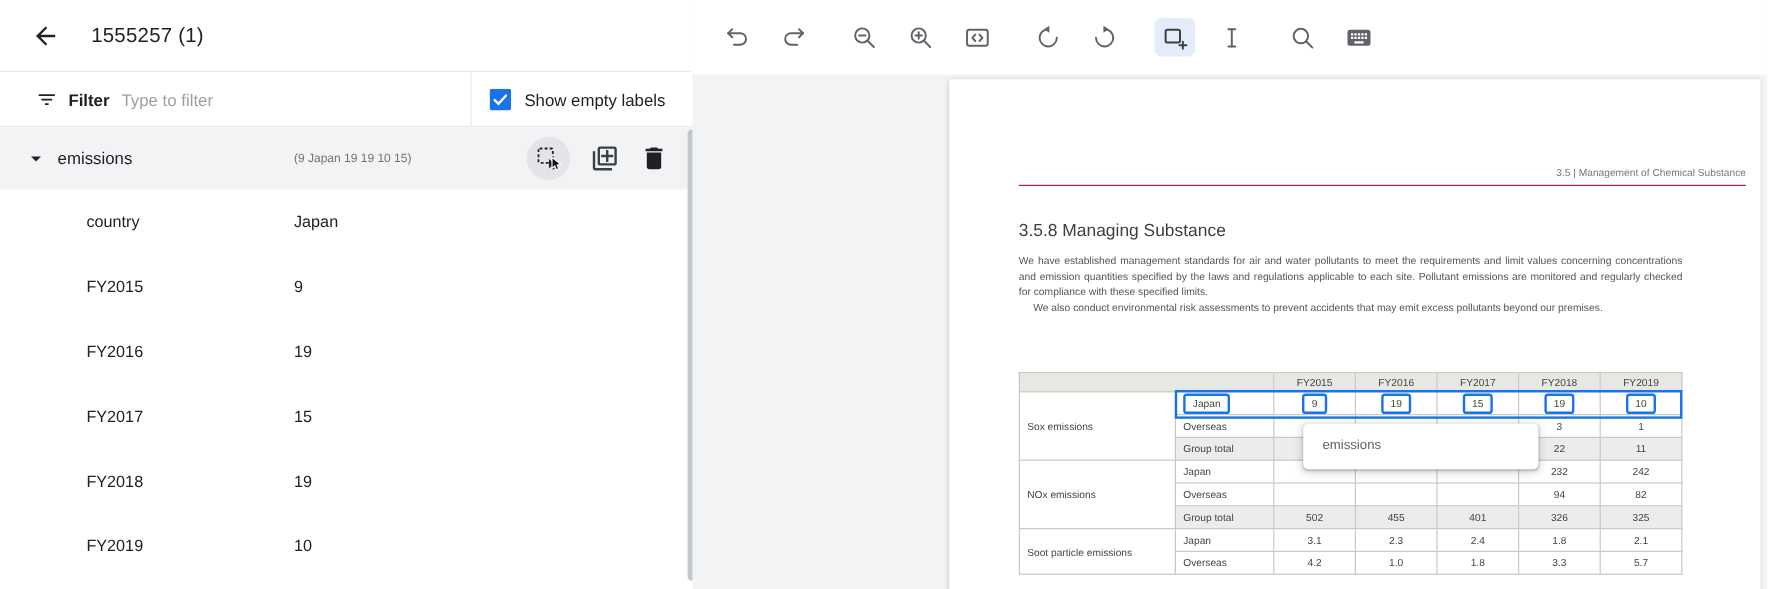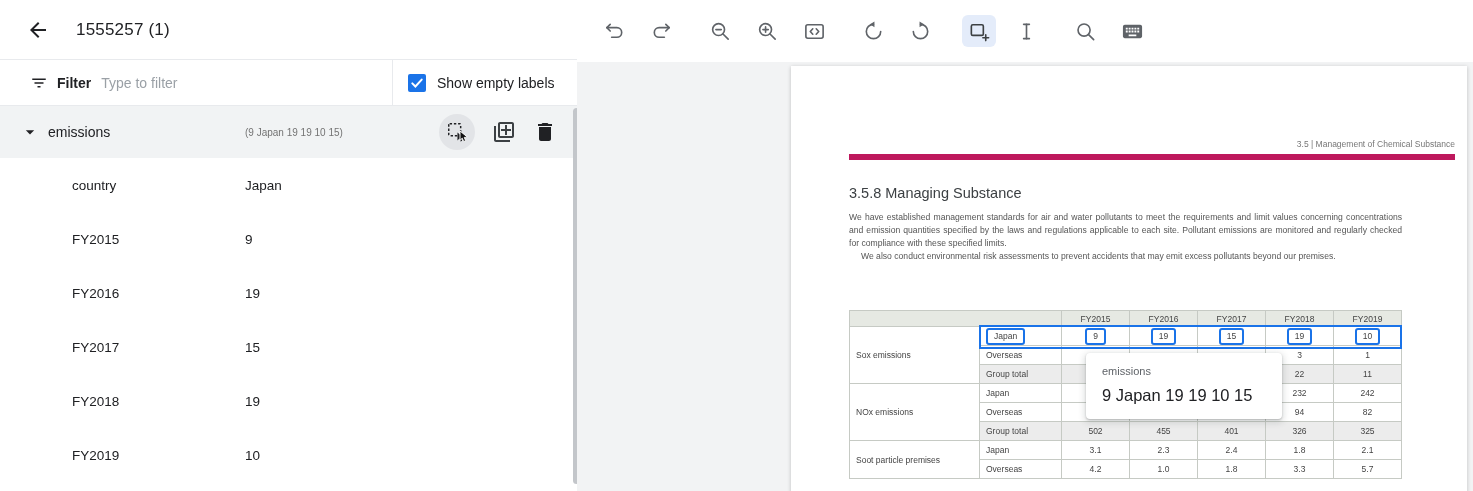--- a/index.html
+++ b/index.html
@@ -41,21 +41,21 @@
   .toolbar { height:62px; background:#fff; display:flex; align-items:center; padding-left:20px; gap:13px; }
   .tool { width:34px; height:32px; display:flex; align-items:center; justify-content:center; border:none; background:transparent; border-radius:6px; cursor:pointer; padding:0; }
   .tool svg { width:23px; height:23px; }
   .tool.active { background:#e4ecfa; }
   .tgap { margin-left:12px; }
 
   .canvas { position:absolute; top:62px; left:0; right:0; bottom:0; overflow:hidden; }
   .page { position:absolute; left:214px; top:4px; width:676px; height:620px; background:#fff; box-shadow:0 1px 4px rgba(0,0,0,.22); }
 
   .banner { position:absolute; left:10px; right:10px; top:44px; height:24px; background:#83a671; color:#fff; font-size:13px; font-weight:bold; line-height:24px; padding-left:16px; letter-spacing:.3px; }
-  .breadcrumb { position:absolute; left:58px; right:12px; top:73px; text-align:right; font-size:8.5px; color:#777; padding-bottom:5px; border-bottom:6px solid #be185d; }
+  .breadcrumb { position:absolute; left:58px; right:12px; top:73px; text-align:right; font-size:8.5px; color:#777; padding-bottom:5px; border-bottom:1px solid #be185d; }
   .section-title { position:absolute; left:58px; top:119px; font-size:14.5px; font-weight:400; color:#3c4043; }
   .body-text { position:absolute; left:58px; width:553px; top:145px; font-size:8.6px; line-height:1.5; color:#555; text-align:justify; }
   .body-text p.indent { text-indent:12px; }
 
   .caption-row { position:absolute; left:58px; width:553px; top:229px; display:flex; justify-content:space-between; align-items:flex-end; }
   .table-caption { font-size:9px; color:#444; }
   .table-unit { font-size:7px; color:#888; }
 
   .table-wrap { position:absolute; left:58px; top:244px; width:553px; }
   table { border-collapse:collapse; width:100%; table-layout:fixed; font-size:8.5px; color:#444; }
@@ -316,21 +316,21 @@
               </tr>
               <tr class="shade">
                 <td class="sub">Group total</td>
                 <td>502</td>
                 <td>455</td>
                 <td>401</td>
                 <td>326</td>
                 <td>325</td>
               </tr>
               <tr>
-                <td class="cat" rowspan="2">Soot particle premises</td>
+                <td class="cat" rowspan="2">Soot particle emissions</td>
                 <td class="sub">Japan</td>
                 <td>3.1</td>
                 <td>2.3</td>
                 <td>2.4</td>
                 <td>1.8</td>
                 <td>2.1</td>
               </tr>
               <tr>
                 <td class="sub">Overseas</td>
                 <td>4.2</td>
@@ -339,19 +339,18 @@
                 <td>3.3</td>
                 <td>5.7</td>
               </tr>
             </tbody>
           </table>
           <div class="row-box"></div>
         </div>
 
         <div class="tooltip">
           <div class="tooltip-label">emissions</div>
-          <div class="tooltip-value">9 Japan 19 19 10 15</div>
         </div>
 
       </div>
     </div>
   </main>
 </div>
 
 </body></html>

